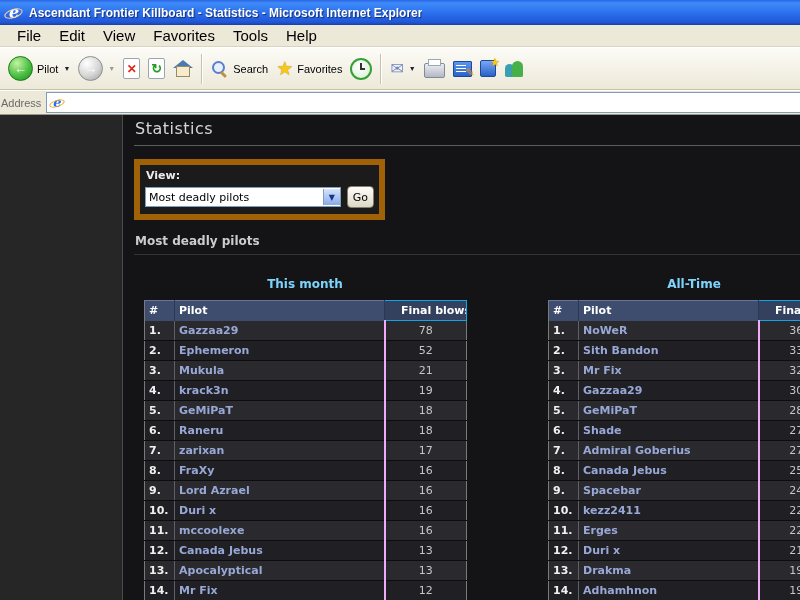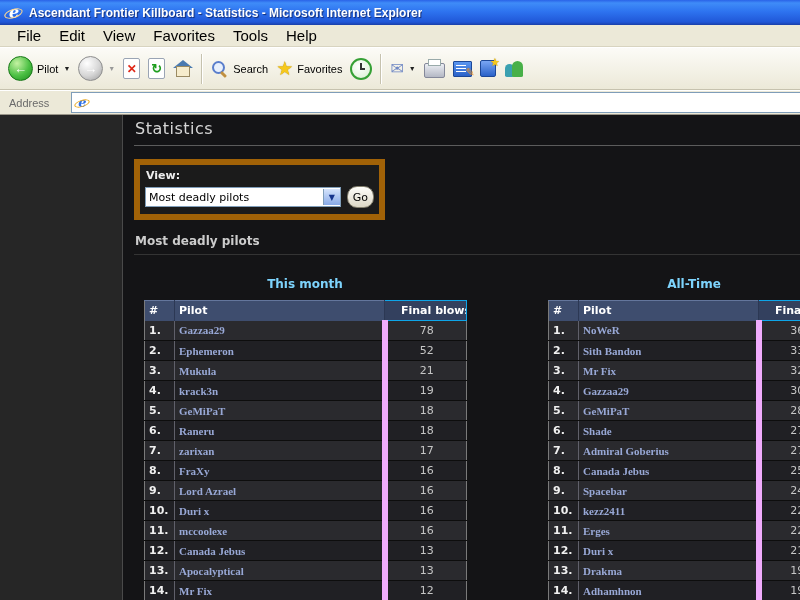--- a/index.html
+++ b/index.html
@@ -70,21 +70,21 @@
 
   .disc-ic{position:relative;width:14px;height:15px;flex:none;background:linear-gradient(#7aa6f4,#2a62c8);
            border:1px solid #1c4898;border-radius:2px;}
   .disc-ic::after{content:"★";position:absolute;right:-5px;top:-5px;color:#f6c81c;font-size:11px;text-shadow:0 0 1px #a07800;}
 
   .msn-ic{position:relative;width:20px;height:18px;flex:none;}
   .msn-ic::before{content:"";position:absolute;left:1px;top:4px;width:9px;height:13px;border-radius:5px 5px 2px 2px;background:#3aa0b0;}
   .msn-ic::after{content:"";position:absolute;right:1px;top:1px;width:11px;height:16px;border-radius:6px 6px 2px 2px;background:#48b048;}
 
   .addressbar{height:23px;background:#ece9d8;border-top:1px solid #fff;border-bottom:1px solid #9a968a;
-           display:flex;align-items:center;padding-left:9px;gap:22px;}
+           display:flex;align-items:center;padding-left:1px;gap:5px;}
   .addr-label{font-size:11px;color:#6a6a6a;flex:none;}
   .addr-input{flex:1;height:19px;background:#fff;border:1px solid #7f9db9;border-right:none;
            display:flex;align-items:center;gap:5px;padding-left:3px;font-size:11px;color:#000;}
   .fav-ie{position:relative;width:14px;height:14px;color:#2a6fe8;font:italic bold 13px/14px "DejaVu Serif",serif;
            text-align:center;flex:none;}
   .fav-ie::after{content:"";position:absolute;left:-1px;top:4px;width:14px;height:5px;
            border:1px solid #e8a820;border-radius:50%;transform:rotate(-18deg);}
 
   
   .content{position:relative;height:488px;background:#141416;display:flex;overflow:hidden;
@@ -97,21 +97,21 @@
 
   .view-panel{margin-top:13px;width:239px;border:6px solid #a16207;background:#1b1b1b;}
   .view-label{padding:4px 6px 2px;font-size:11px;font-weight:bold;color:#ececec;}
   .view-controls{display:flex;align-items:center;gap:6px;padding:2px 5px 6px;}
   .select-box{width:206px;height:18px;background:#fff;border:1px solid #7f9db9;
            display:flex;align-items:center;justify-content:space-between;font-size:11px;color:#000;}
   .select-text{padding-left:3px;white-space:nowrap;}
   .select-arrow{width:16px;height:16px;margin:0;background:linear-gradient(#d6e4fc,#88aae8);
            border-left:1px solid #7f9db9;color:#16348c;font-size:8px;display:flex;align-items:center;justify-content:center;}
   .go-btn{height:20px;padding:0 5px;background:linear-gradient(#fefdf9,#ddd8c6);
-           border:1px solid #84806e;border-radius:10px;font-size:11px;color:#000;
+           border:1px solid #84806e;border-radius:4px;font-size:11px;color:#000;
            font-family:"DejaVu Sans",sans-serif;display:flex;align-items:center;}
 
   .section-heading{margin-top:14px;font-size:12px;font-weight:bold;color:#cccccc;
            padding:0 0 6px 1px;border-bottom:1px solid #343434;}
 
   .tables-row{display:flex;margin-top:22px;align-items:flex-start;}
   .table-block{flex:none;}
   .tb1{width:322px;margin-left:10px;}
   .tb2{width:292px;margin-left:82px;}
   .table-title{text-align:center;font-weight:bold;font-size:12px;color:#7dd3fc;margin-bottom:9px;}
@@ -121,21 +121,21 @@
   .tb2 table col.c-rank{width:30px;} .tb2 table col.c-pilot{width:180px;} .tb2 table col.c-value{width:82px;}
   table.stats th{background:#3e4d6e;border-top:1px solid #64769c;color:#fff;font-size:11px;
            font-weight:bold;text-align:left;padding:3px 4px;height:13px;overflow:hidden;white-space:nowrap;}
   table.stats th.col-rank,table.stats th.col-pilot{border-right:1px solid #2c3854;}
   table.stats th.col-value{background:#33405e;border:1px solid #0ea5e9;padding-left:16px;}
   table.stats td{font-size:11px;padding:3px 4px;height:13px;border-bottom:1px solid #0d0d0d;
            overflow:hidden;white-space:nowrap;}
   table.stats tr:nth-child(odd) td{background:#2a2a2e;}
   table.stats tr:nth-child(even) td{background:#202024;}
   td.rank{font-weight:bold;color:#f0f0f0;border-right:1px solid #60606a;}
-  td.pilot{border-right:6px solid #f0abfc;font-family:Liberation Serif, serif;}
+  td.pilot{border-right:2px solid #f0abfc;}
   .pilot-link{color:#98a8d6;font-weight:bold;cursor:pointer;}
   td.value{text-align:center;color:#c6c6c6;}
 </style>
 </head>
 <body>
 
 <div class="titlebar">
   <span class="ie-logo">e</span>
   <span class="title-text">Ascendant Frontier Killboard - Statistics - Microsoft Internet Explorer</span>
 </div>

